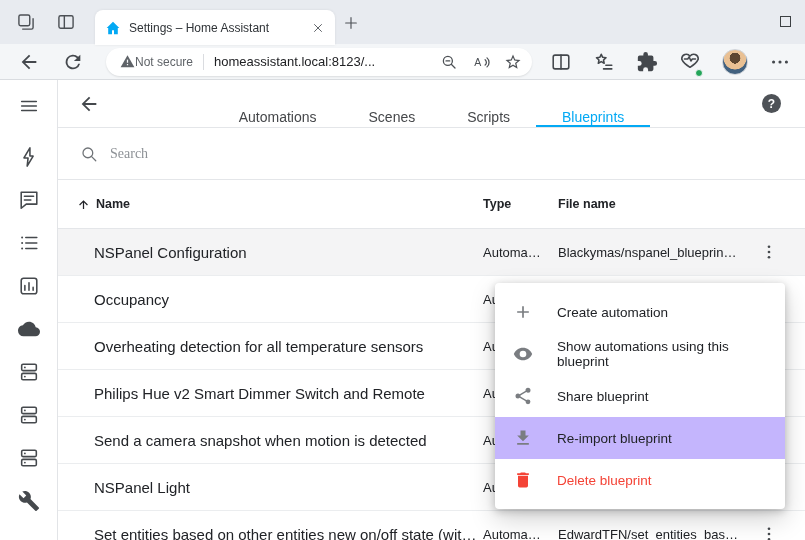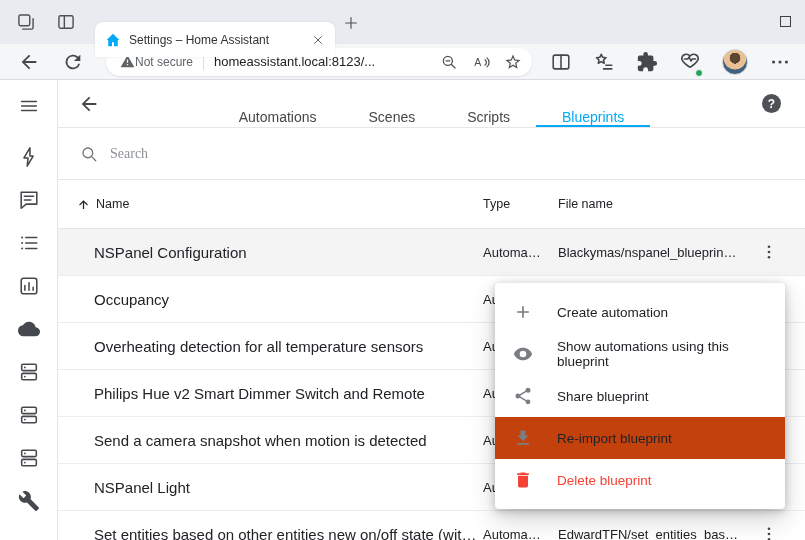--- a/index.html
+++ b/index.html
@@ -3,21 +3,21 @@
 <meta charset="utf-8">
 <style>
   * { margin:0; padding:0; box-sizing:border-box; }
   html,body { width:805px; height:540px; overflow:hidden; font-family:"Liberation Sans", sans-serif; background:#fff; }
   .window { position:relative; width:805px; height:540px; background:#fff; overflow:hidden; }
 
   
   .titlebar { height:44px; background:#e8ebf0; position:relative; display:flex; align-items:center; }
   .tb-left { display:flex; align-items:center; gap:20px; margin-left:16px; color:#4c5055; }
   .tb-ic { width:20px; height:20px; display:block; }
-  .tab { position:absolute; left:95px; top:22px; width:240px; height:35px; background:#fff; border-radius:8px 8px 0 0; display:flex; align-items:center; gap:8px; padding:0 10px; font-size:12px; color:#2f3337; box-shadow:0 0 3px rgba(0,0,0,.08); }
+  .tab { position:absolute; left:95px; top:10px; width:240px; height:35px; background:#fff; border-radius:8px 8px 0 0; display:flex; align-items:center; gap:8px; padding:0 10px; font-size:12px; color:#2f3337; box-shadow:0 0 3px rgba(0,0,0,.08); }
   .tab-title { flex:1; white-space:nowrap; overflow:hidden; text-overflow:ellipsis; }
   .tab-close { width:14px; height:14px; color:#5f6368; }
   .newtab { position:absolute; left:343px; top:15px; width:16px; height:16px; color:#4c5055; }
   .win-controls { position:absolute; right:14px; top:16px; display:flex; gap:22px; }
   .btn-max { width:11px; height:11px; border:1.2px solid #3c4043; }
 
   .navbar { height:36px; background:#f4f6f8; border-bottom:1px solid #d9dce0; display:flex; align-items:center; padding-left:18px; }
   .nav-ic { width:22px; height:22px; color:#44484d; flex:0 0 auto; }
   .nav-ic + .nav-ic { margin-left:22px; }
   .address { height:28px; width:426px; margin-left:22px; background:#fff; border-radius:14px; box-shadow:0 1px 2px rgba(0,0,0,.10); display:flex; align-items:center; padding:0 10px 0 14px; }
@@ -45,33 +45,33 @@
   .ha-tab { display:flex; align-items:flex-end; padding:0 26px; font-size:14px; color:#45474a; border-bottom:2px solid transparent; }
   .ha-tab.active { color:#03a9f4; border-bottom-color:#03a9f4; font-weight:500; }
   .help { position:absolute; right:24px; top:14px; width:19px; height:19px; border-radius:50%; background:#4e5257; color:#fff; font-size:12px; font-weight:700; display:flex; align-items:center; justify-content:center; }
 
   .searchbar { height:52px; border-bottom:1px solid #e4e6e9; display:flex; align-items:center; padding-left:22px; gap:12px; flex:0 0 auto; }
   .search-ic { width:18px; height:18px; color:#6f7377; }
   .search-input { border:none; outline:none; font-size:14px; flex:1; color:#ec4899; font-family:Liberation Serif, serif; background:transparent; }
   .search-input::placeholder { color:#8d9196; }
 
   .grid { display:grid; grid-template-columns:1fr 75px 195px 32px; align-items:center; padding:0 20px 0 16px; }
-  .thead { height:49px; border-bottom:1px solid #e4e6e9; font-size:12.5px; font-weight:400; color:#212327; flex:0 0 auto; }
+  .thead { height:49px; border-bottom:1px solid #e4e6e9; font-size:12.5px; font-weight:700; color:#212327; flex:0 0 auto; }
   .th-name { display:flex; align-items:center; gap:5px; padding-left:2px; }
   .sort-ic { width:15px; height:15px; color:#212327; }
   .row { height:47px; border-bottom:1px solid #ebedef; font-size:13px; color:#212327; flex:0 0 auto; }
   .row.selected { background:#f4f4f5; }
   .cell-name { padding-left:20px; white-space:nowrap; overflow:hidden; text-overflow:ellipsis; font-size:15px; }
   .cell-type, .cell-file { white-space:nowrap; overflow:hidden; text-overflow:ellipsis; padding-right:14px; }
   .kebab { width:18px; height:18px; color:#45494d; justify-self:center; }
 
   
   .menu { position:absolute; left:495px; top:203px; width:290px; background:#fff; border-radius:4px; padding:8px 0; box-shadow:0 2px 8px rgba(0,0,0,.22), 0 10px 26px rgba(0,0,0,.18); z-index:10; }
   .menu-item { height:42px; display:flex; align-items:center; gap:24px; padding:0 16px 0 18px; font-size:13.5px; color:#212327; }
-  .menu-item.hovered { background:#c2410c; }
+  .menu-item.hovered { background:#c4b5fd; }
   .menu-item .m-ic { width:20px; height:20px; color:#7a7d81; flex:0 0 auto; }
   .menu-item.danger { color:#f44336; }
   .menu-item.danger .m-ic { color:#f44336; }
 
   .sic { fill:none; stroke:currentColor; stroke-width:1.7; stroke-linecap:round; stroke-linejoin:round; }
   .fic { fill:currentColor; }
 </style>
 </head>
 <body>
 

